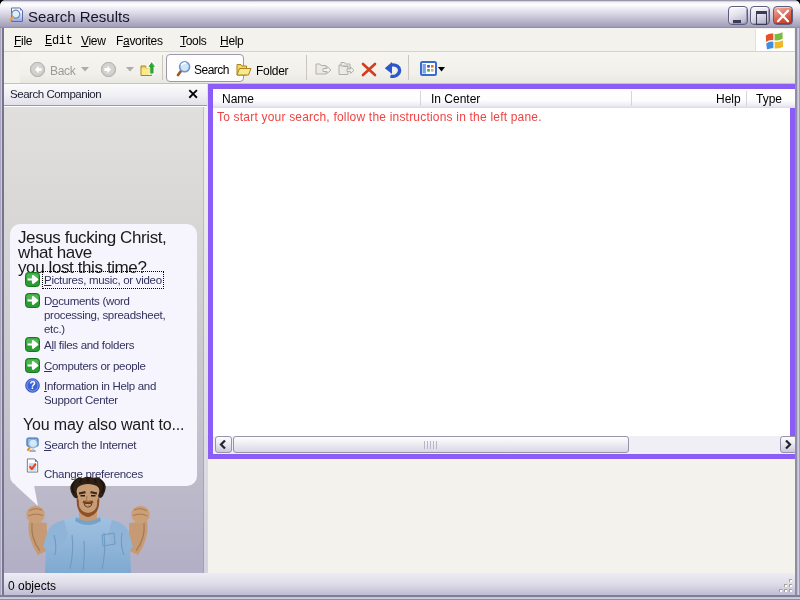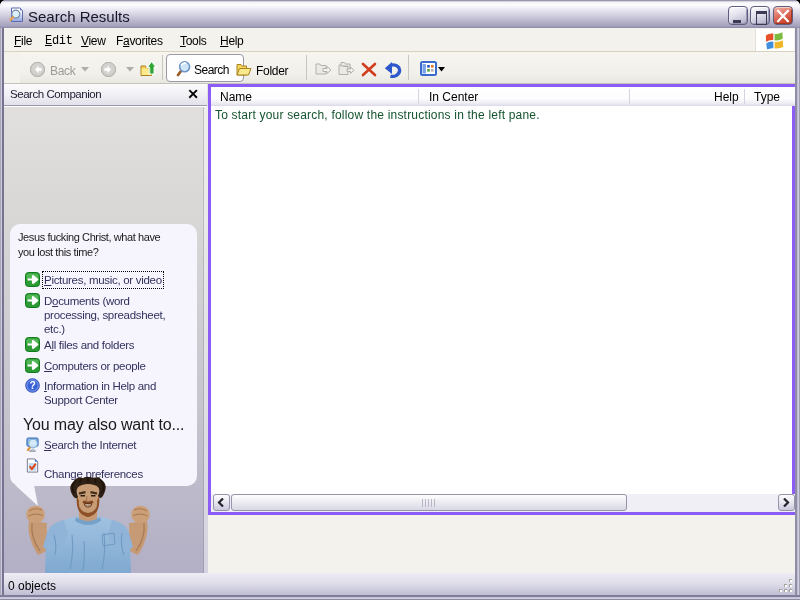--- a/index.html
+++ b/index.html
@@ -31,31 +31,31 @@
   .leftpane{position:absolute;left:0;top:56px;width:204px;height:543px;
     background:linear-gradient(180deg,#e2e1df 0%,#d8d7d6 25%,#c6c4cd 60%,#b2afc6 90%,#aaa8c1 100%);box-sizing:border-box;}
   .lp-head{position:absolute;left:0;top:0;width:203px;height:21px;
     background:linear-gradient(180deg,#fbfbfc 0%,#f0eff4 55%,#e2e1ea 100%);border-bottom:1px solid #9a98ad;}
   .lp-head .txt{position:absolute;left:6px;top:4px;font-size:11.5px;letter-spacing:-0.45px;color:#1c1c30;}
   .lp-head .x{position:absolute;right:8px;top:2px;font-size:14px;font-weight:bold;color:#000;}
   .lp-hl{position:absolute;left:0;top:22px;width:203px;height:1px;background:#ffffff;}
   
   .bubble{position:absolute;left:6px;top:140px;width:187px;height:262px;background:#f6f5fd;border-radius:10px;}
   .bubtail{position:absolute;left:10px;top:425px;width:30px;height:25px;}
-  .bubble .msg{position:absolute;left:8px;top:6px;font-size:11px;letter-spacing:-0.4px;color:#1a1a1a;line-height:15px;}
+  .bubble .msg{position:absolute;left:8px;top:6px;font-size:17px;letter-spacing:-0.4px;color:#1a1a1a;line-height:15px;}
   .lrow{position:absolute;left:0;width:200px;font-size:11.5px;letter-spacing:-0.3px;color:#32315e;line-height:14px;}
   .lrow .ic{position:absolute;left:21px;top:0px;width:15px;height:15px;}
   .lrow .tx{position:absolute;left:40px;top:1px;width:142px;}
   .lrow u{text-decoration:underline;}
   .also{position:absolute;left:19px;font-size:16px;letter-spacing:-0.15px;color:#1a1a1a;}
   
-  .main{position:absolute;left:204px;top:56px;width:587px;height:431px;background:#fff;border:3px solid #8b5cf6;box-sizing:border-box;}
+  .main{position:absolute;left:204px;top:56px;width:587px;height:375px;background:#fff;border:5px solid #8b5cf6;box-sizing:border-box;}
   .colhead{position:absolute;left:0;top:0;width:585px;height:19px;background:linear-gradient(180deg,#ffffff 0%,#fdfdfe 60%,#eeedf5 85%,#e2e1ec 95%,#d7d6e4 100%);font-size:12px;color:#000;}
   .colsep{position:absolute;top:2px;width:1px;height:15px;background:#d5d4e0;}
-  .instr{position:absolute;left:8px;top:21px;font-size:12px;letter-spacing:0.2px;color:#14532d;}
+  .instr{position:absolute;left:8px;top:21px;font-size:12px;letter-spacing:0.2px;color:#ef4444;}
   .hscroll{position:absolute;left:0px;bottom:0px;width:585px;height:18px;background:#f0eff6;}
   .sbtn{position:absolute;top:0px;width:17px;height:17px;border:1px solid #9694a8;border-radius:3px;box-sizing:border-box;
     background:linear-gradient(180deg,#fdfdfe 0%,#e8e7f0 50%,#cac8da 100%);}
   .sbtn svg{position:absolute;left:3px;top:3px;}
   .sthumb{position:absolute;left:20px;top:0px;width:396px;height:17px;border:1px solid #9694a8;border-radius:3px;box-sizing:border-box;
     background:linear-gradient(180deg,#fefefe 0%,#ededf3 45%,#d8d7e4 100%);}
   .sthumb::after{content:"";position:absolute;left:50%;top:4px;margin-left:-7px;width:14px;height:8px;
     background:repeating-linear-gradient(90deg,#b8b6c8 0 1px,transparent 1px 3px);}
   
   .statusbar{position:absolute;left:4px;top:573px;width:792px;height:22px;

